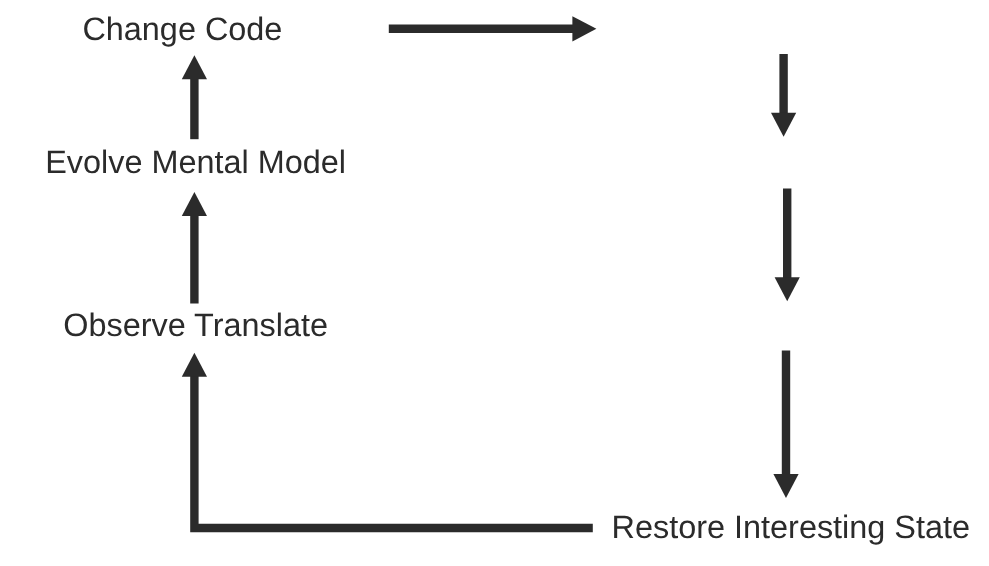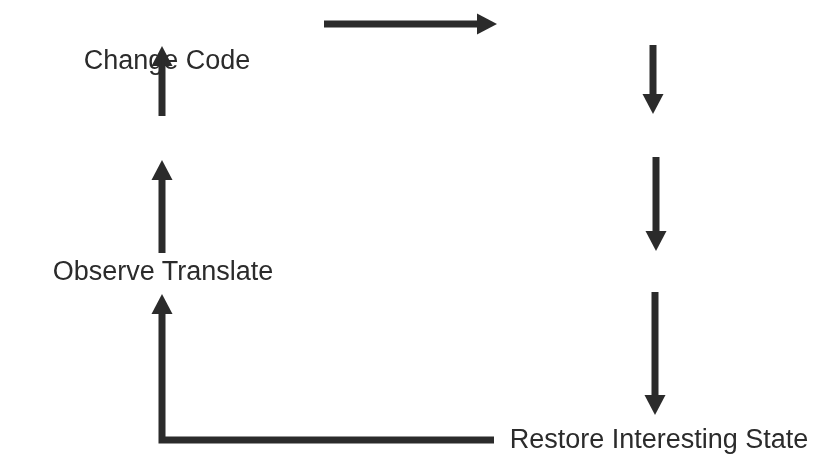--- a/index.html
+++ b/index.html
@@ -75,22 +75,23 @@
       <line x1="162" y1="253" x2="162" y2="176" stroke="#2b2b2b" stroke-width="7" stroke-linecap="butt"></line>
       <polygon points="162,160 151.5,180 172.5,180" fill="#2b2b2b"></polygon>
     </g>
 
     <g>
       <line x1="162" y1="116" x2="162" y2="63" stroke="#2b2b2b" stroke-width="7" stroke-linecap="butt"></line>
       <polygon points="162,46 151.5,66 172.5,66" fill="#2b2b2b"></polygon>
     </g>
   </svg>
 
-  <div class="node-label anchor-center" style="left:167px; top:24px;margin-top:36px;">Change Code</div>
+  <div class="node-label anchor-center" style="left:152px; top:24px;">Change Code</div>
 
+  <div class="node-label anchor-center" style="left:163px; top:135px;">Evolve Mental Model</div>
 
   <div class="node-label anchor-center" style="left:163px; top:271px;">Observe Translate</div>
 
 
 
 
   <div class="node-label anchor-center" style="left:659px; top:439px;">Restore Interesting State</div>
 
 </div>
 

